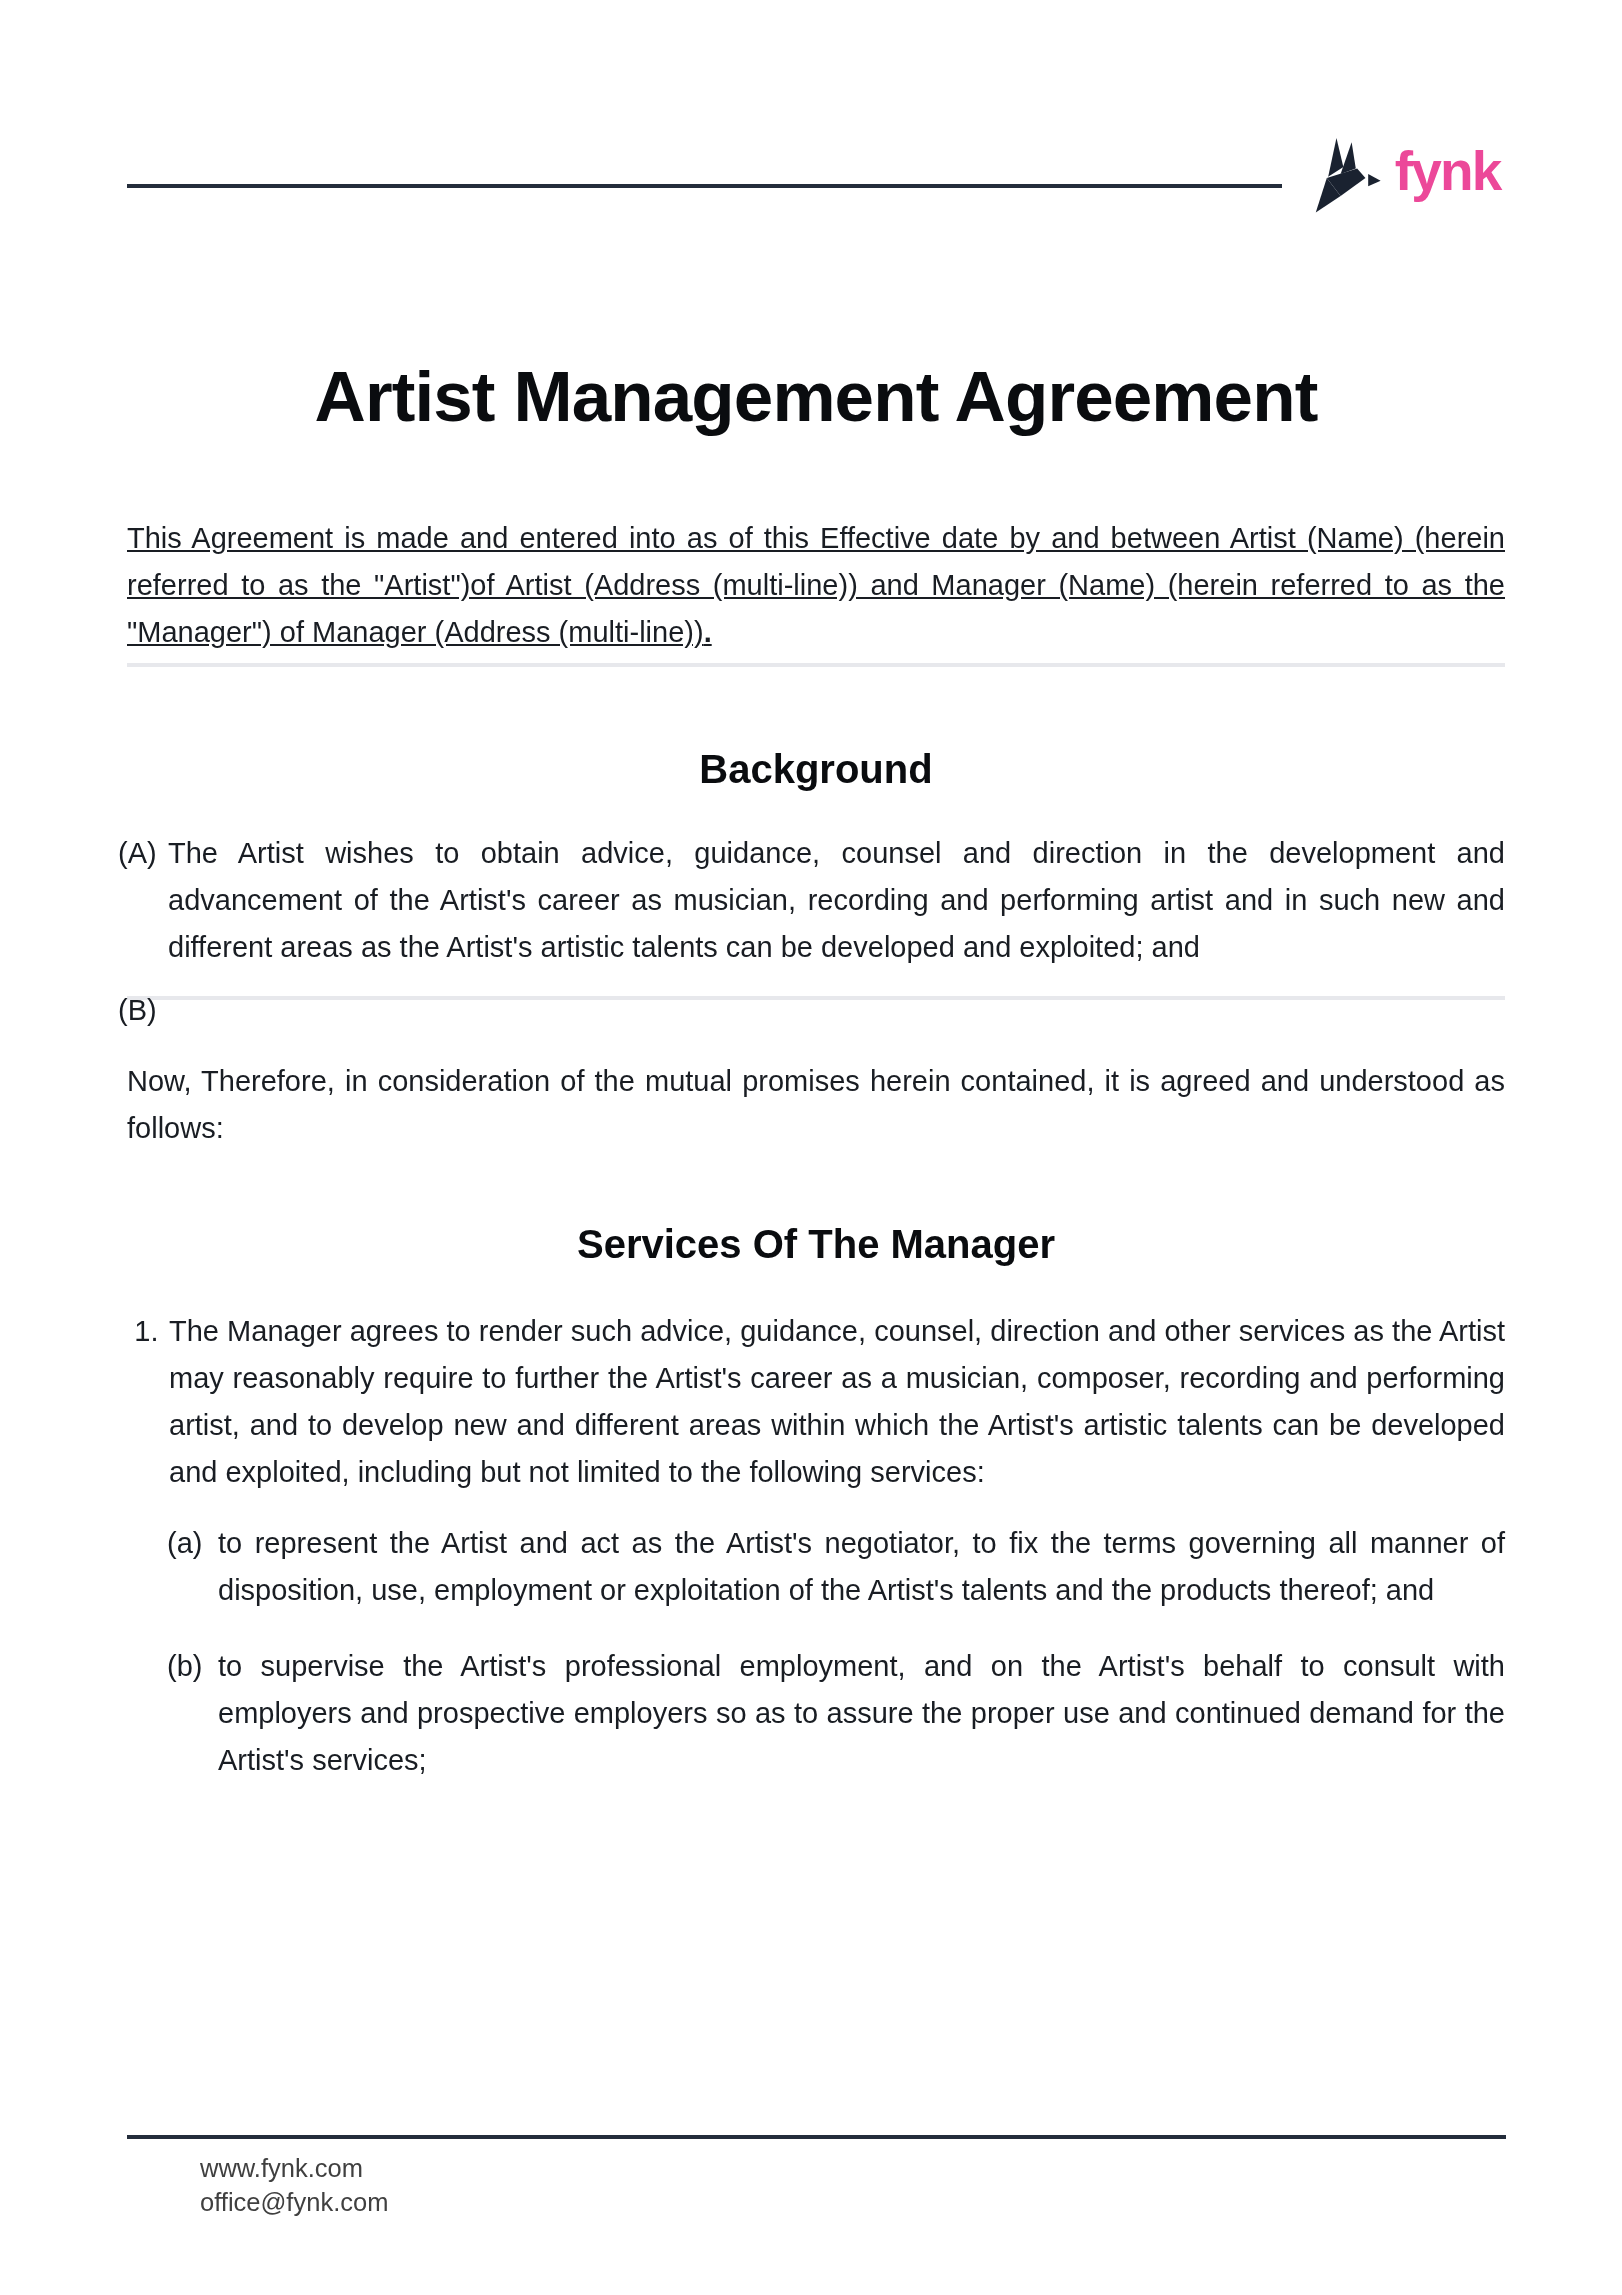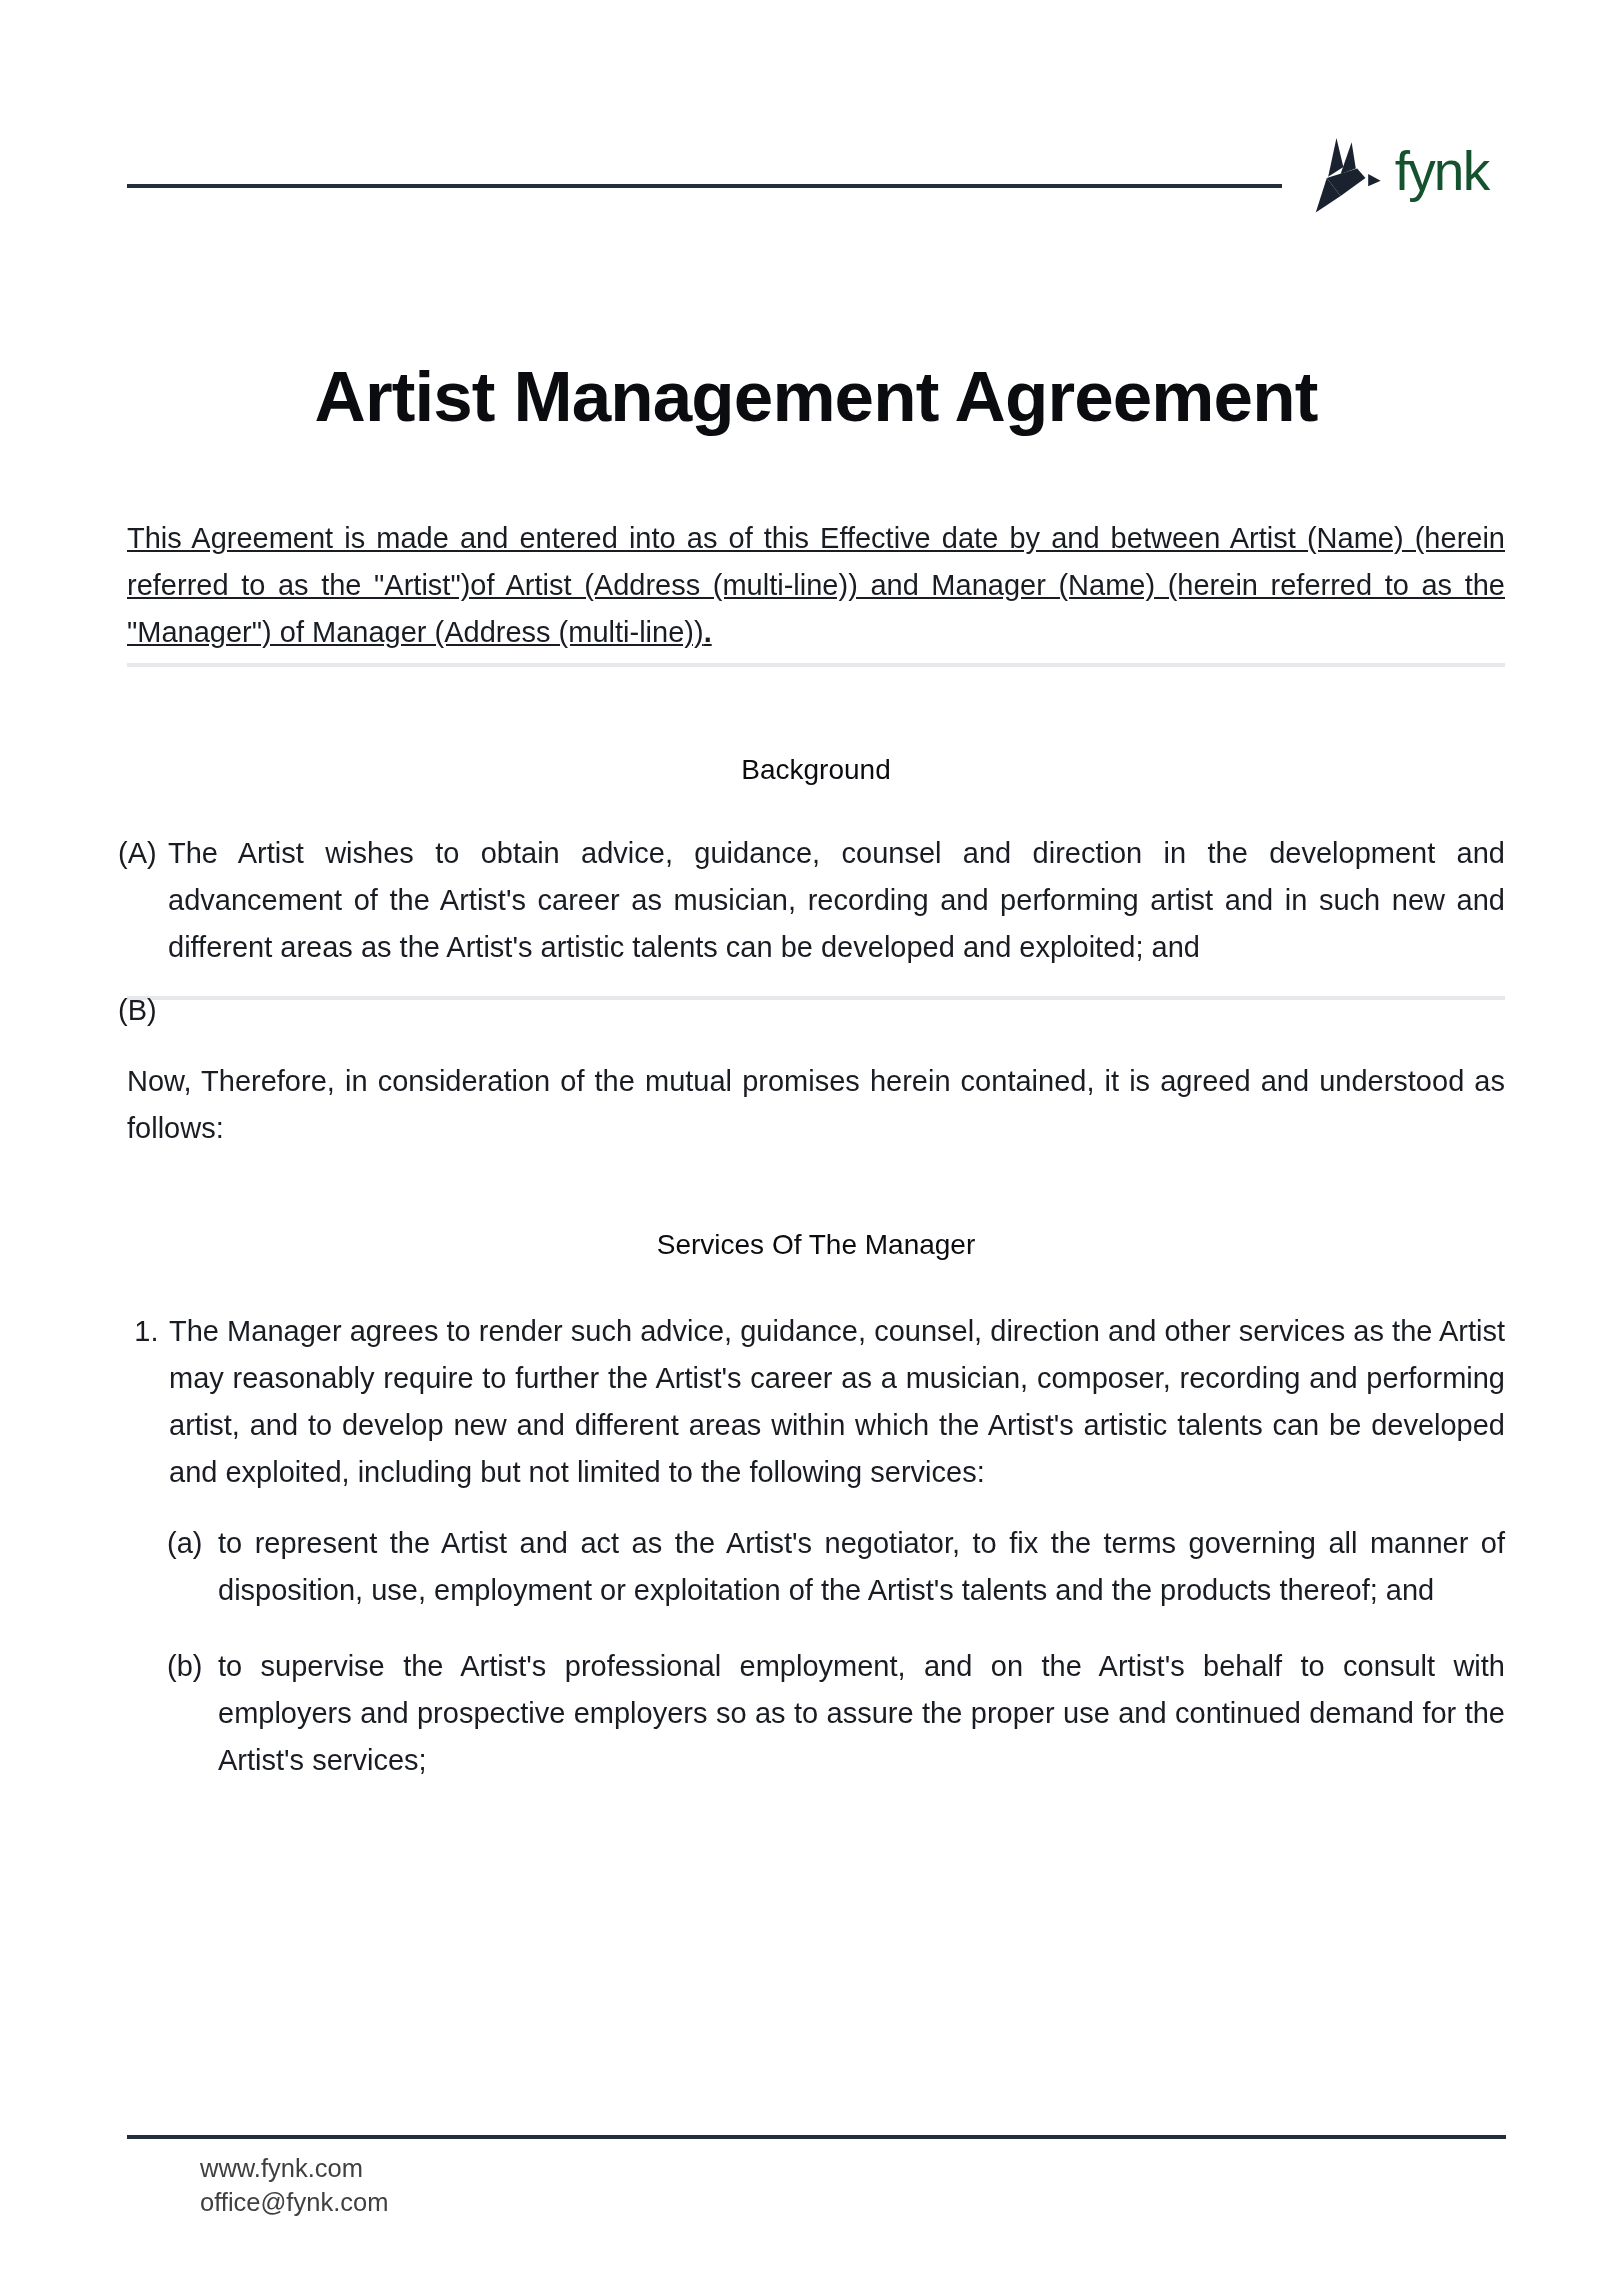--- a/index.html
+++ b/index.html
@@ -24,23 +24,23 @@
   .logo {
     position: absolute;
     left: 1313px; top: 138px;
     display: flex;
     align-items: center;
     gap: 12.7px;
   }
   .logo svg { display: block; }
   .logo-text {
     font-size: 55px;
-    font-weight: 400;
+    font-weight: 700;
     letter-spacing: -1.8px;
-    color: #14532d;
+    color: #ec4899;
     line-height: 1;
     padding-bottom: 9px;
   }
 
   
   .content {
     position: absolute;
     left: 127px; top: 16px;
     width: 1378px;
   }
@@ -62,23 +62,23 @@
   .intro { margin-top: 76px; text-decoration: underline; }
   .intro .bold-period { font-weight: 700; }
   .divider {
     height: 3.6px;
     background: #e7e8ec;
     border: none;
   }
   .divider-1 { margin-top: 7.3px; }
   .divider-2 { margin-top: 25.5px; }
   .section-heading {
-    font-size: 28px;
+    font-size: 40px;
     line-height: 55px;
-    font-weight: 400;
+    font-weight: 700;
     text-align: center;
     color: #0a0c0f;
   }
   .heading-background { margin-top: 75px; }
   .heading-services { margin-top: 65px; }
 
   .list-item {
     position: relative;
     font-size: 29px;
     line-height: 47px;

